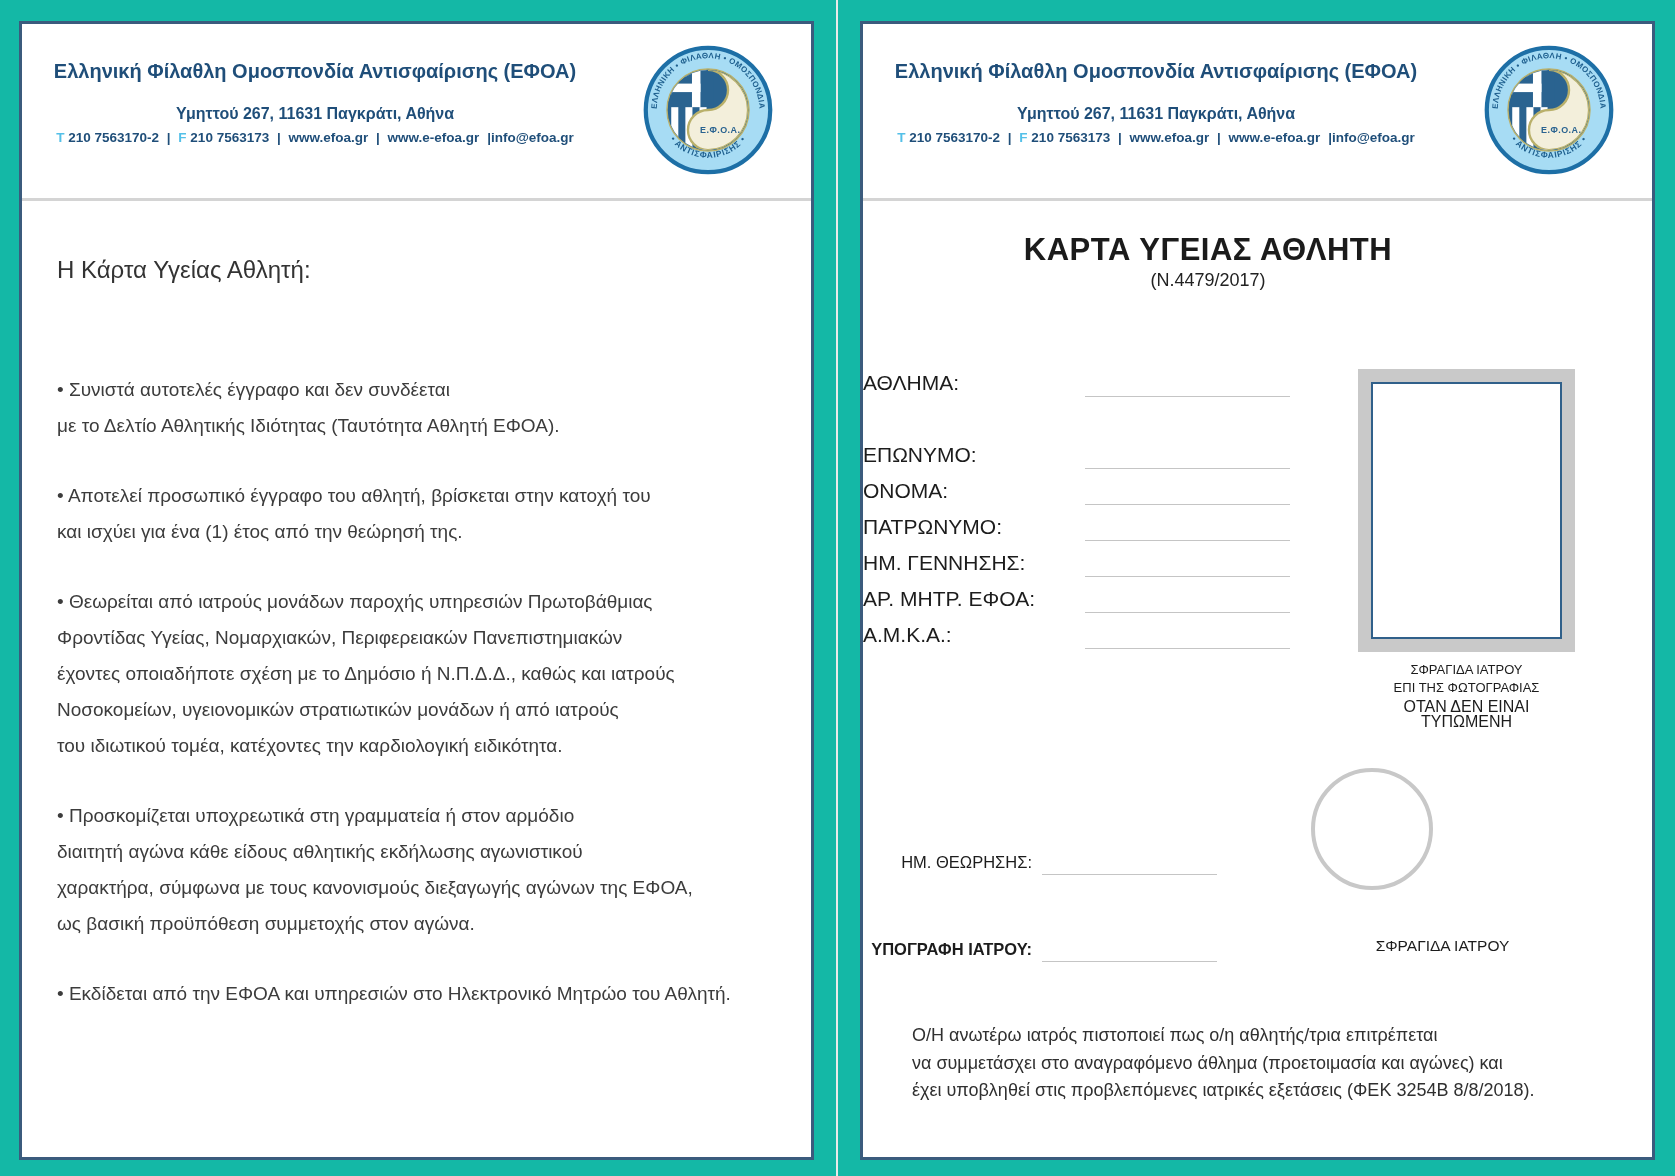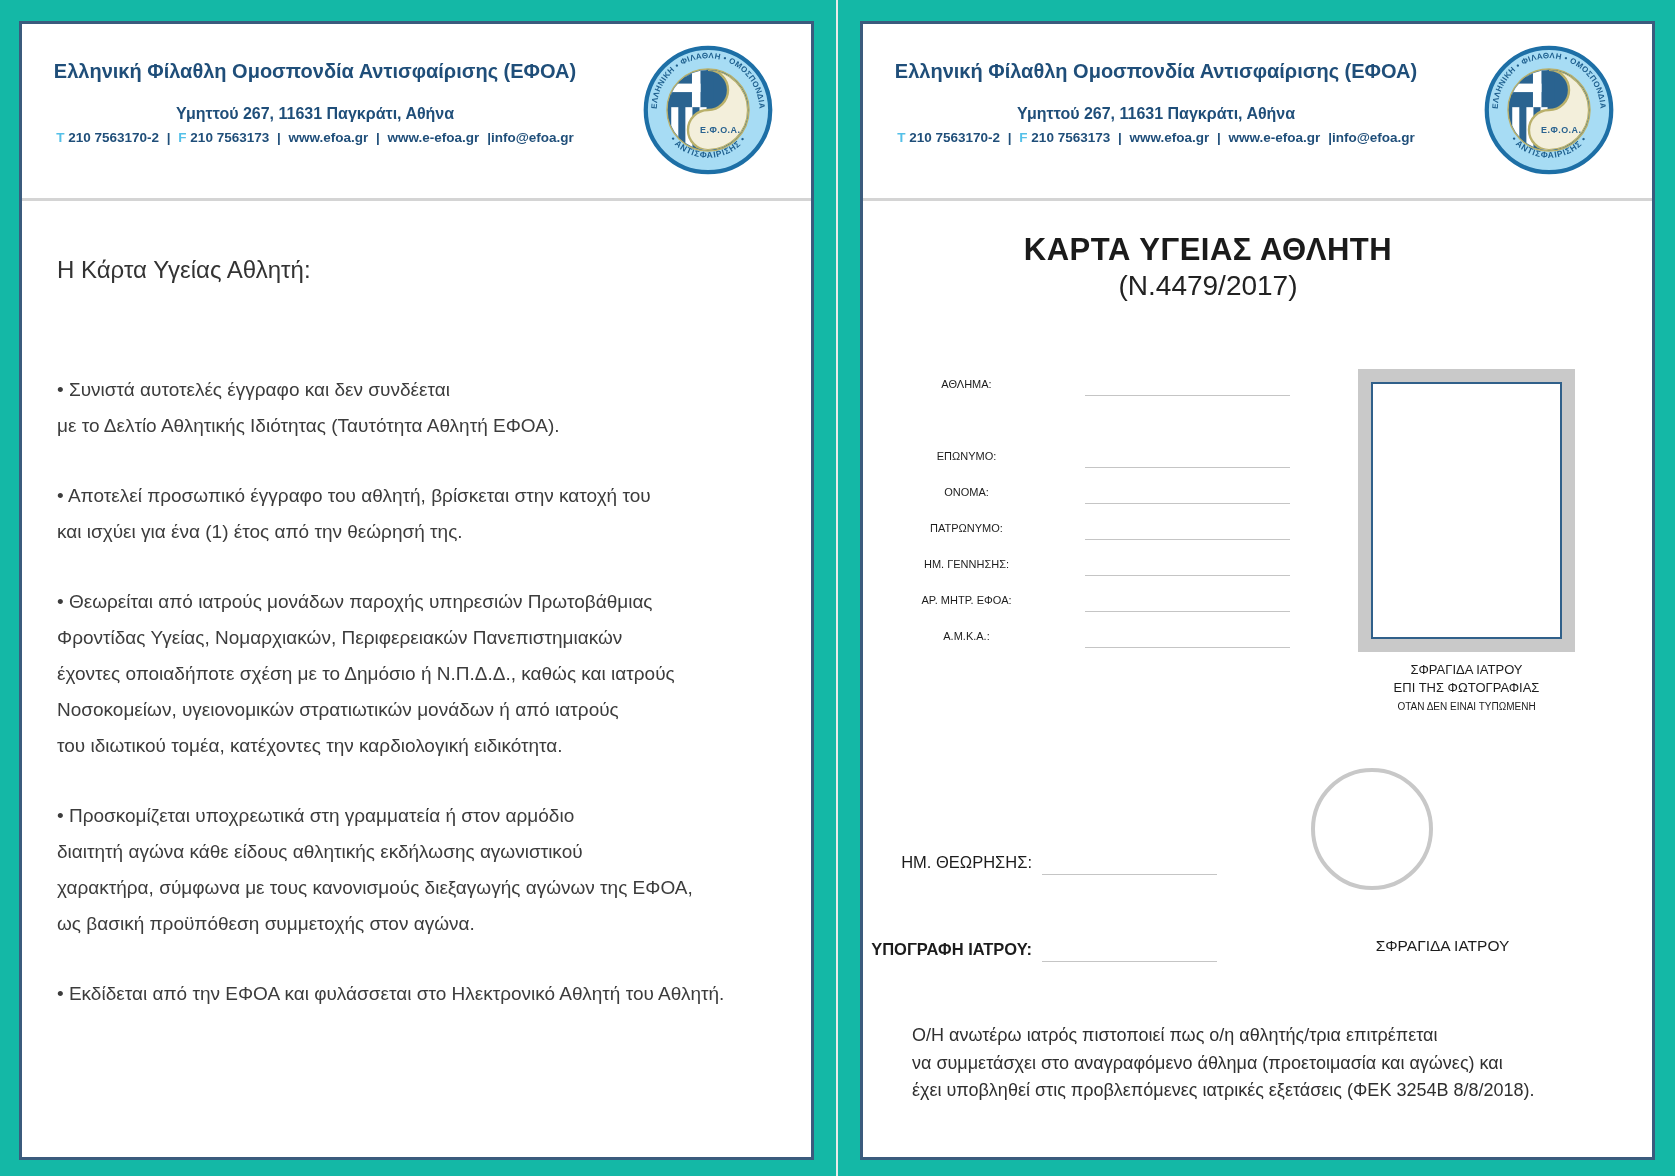--- a/index.html
+++ b/index.html
@@ -24,34 +24,34 @@
   
   .left-body{position:absolute;left:35px;top:231px;right:18px;color:#3c3c3c;}
   .heading{font-size:24px;line-height:30px;margin:0 0 87px;color:#333;white-space:nowrap;}
   .heading .hb{font-weight:normal;}
   .bullet{font-size:19px;line-height:36px;margin:0 0 34px;white-space:nowrap;}
 
   
   .rtitle{position:absolute;left:0;top:208px;width:690px;text-align:center;
           font-size:31px;font-weight:bold;color:#1b1b1b;letter-spacing:.5px;white-space:nowrap;}
   .rsub{position:absolute;left:0;top:246px;width:690px;text-align:center;
-        font-size:28px;color:#222;}
+        font-size:18px;color:#222;}
   .form{position:absolute;left:0;top:347px;}
   .frow{height:24px;line-height:24px;margin-bottom:12px;white-space:nowrap;}
   .frow:first-of-type{margin-bottom:48px;}
   .frow:last-of-type{margin-top:3px;}
-  .flabel{display:inline-block;width:207px;text-align:center;font-size:11px;color:#1c1c1c;}
+  .flabel{display:inline-block;width:207px;text-align:left;font-size:21px;color:#1c1c1c;}
   .fline{display:inline-block;width:205px;height:23px;margin-left:15px;
          border-bottom:1.5px solid #c5c5c5;vertical-align:bottom;}
   .photo-frame{position:absolute;left:495px;top:345px;width:217px;height:283px;background:#c9c9c9;}
   .photo-inner{position:absolute;left:13px;top:13px;right:13px;bottom:13px;background:#fff;
                border:2px solid #30608a;}
   .pcap{position:absolute;left:495px;top:637px;width:217px;text-align:center;color:#1c1c1c;}
   .pc1{font-size:13px;line-height:18px;}
-  .pc2{font-size:10px;line-height:15px;margin-top:2px;}
+  .pc2{font-size:16px;line-height:15px;margin-top:2px;}
   .stamp-circle{position:absolute;left:448px;top:744px;width:114px;height:114px;
                 border:4px solid #c8c8c8;border-radius:50%;}
   .drow{position:absolute;left:0;height:24px;line-height:24px;white-space:nowrap;}
   .dlabel{display:inline-block;width:169px;text-align:right;font-size:16.5px;color:#1c1c1c;}
   .dline{display:inline-block;width:175px;height:22px;margin-left:10px;
          border-bottom:1.5px solid #c5c5c5;vertical-align:bottom;}
   #row-date{top:826px;} #row-sign{top:913px;font-weight:bold;}
   .stamp-label{position:absolute;left:457px;top:913px;width:245px;text-align:center;
                font-size:15.5px;color:#1c1c1c;}
   .cert{position:absolute;left:49px;top:998px;font-size:18px;line-height:27.5px;color:#303030;white-space:nowrap;}
@@ -130,21 +130,21 @@
             <div>Νοσοκομείων, υγειονομικών στρατιωτικών μονάδων ή από ιατρούς</div>
             <div>του ιδιωτικού τομέα, κατέχοντες την καρδιολογική ειδικότητα.</div>
           </div>
           <div class="bullet">
             <div>• Προσκομίζεται υποχρεωτικά στη γραμματεία ή στον αρμόδιο</div>
             <div>διαιτητή αγώνα κάθε είδους αθλητικής εκδήλωσης αγωνιστικού</div>
             <div>χαρακτήρα, σύμφωνα με τους κανονισμούς διεξαγωγής αγώνων της ΕΦΟΑ,</div>
             <div>ως βασική προϋπόθεση συμμετοχής στον αγώνα.</div>
           </div>
           <div class="bullet">
-            <div>• Εκδίδεται από την ΕΦΟΑ και φυλάσσεται στο Ηλεκτρονικό Αθλητή του Αθλητή.</div>
+            <div>• Εκδίδεται από την ΕΦΟΑ και υπηρεσιών στο Ηλεκτρονικό Μητρώο του Αθλητή.</div>
           </div>
         </div>
     </main>
   </section>
 
   <section class="page" id="pR">
     <header>
       <div class="hdr-text">
         <div class="org">Ελληνική Φίλαθλη Ομοσπονδία Αντισφαίρισης (ΕΦΟΑ)</div>
         <div class="addr">Υμηττού 267, 11631 Παγκράτι, Αθήνα</div>

